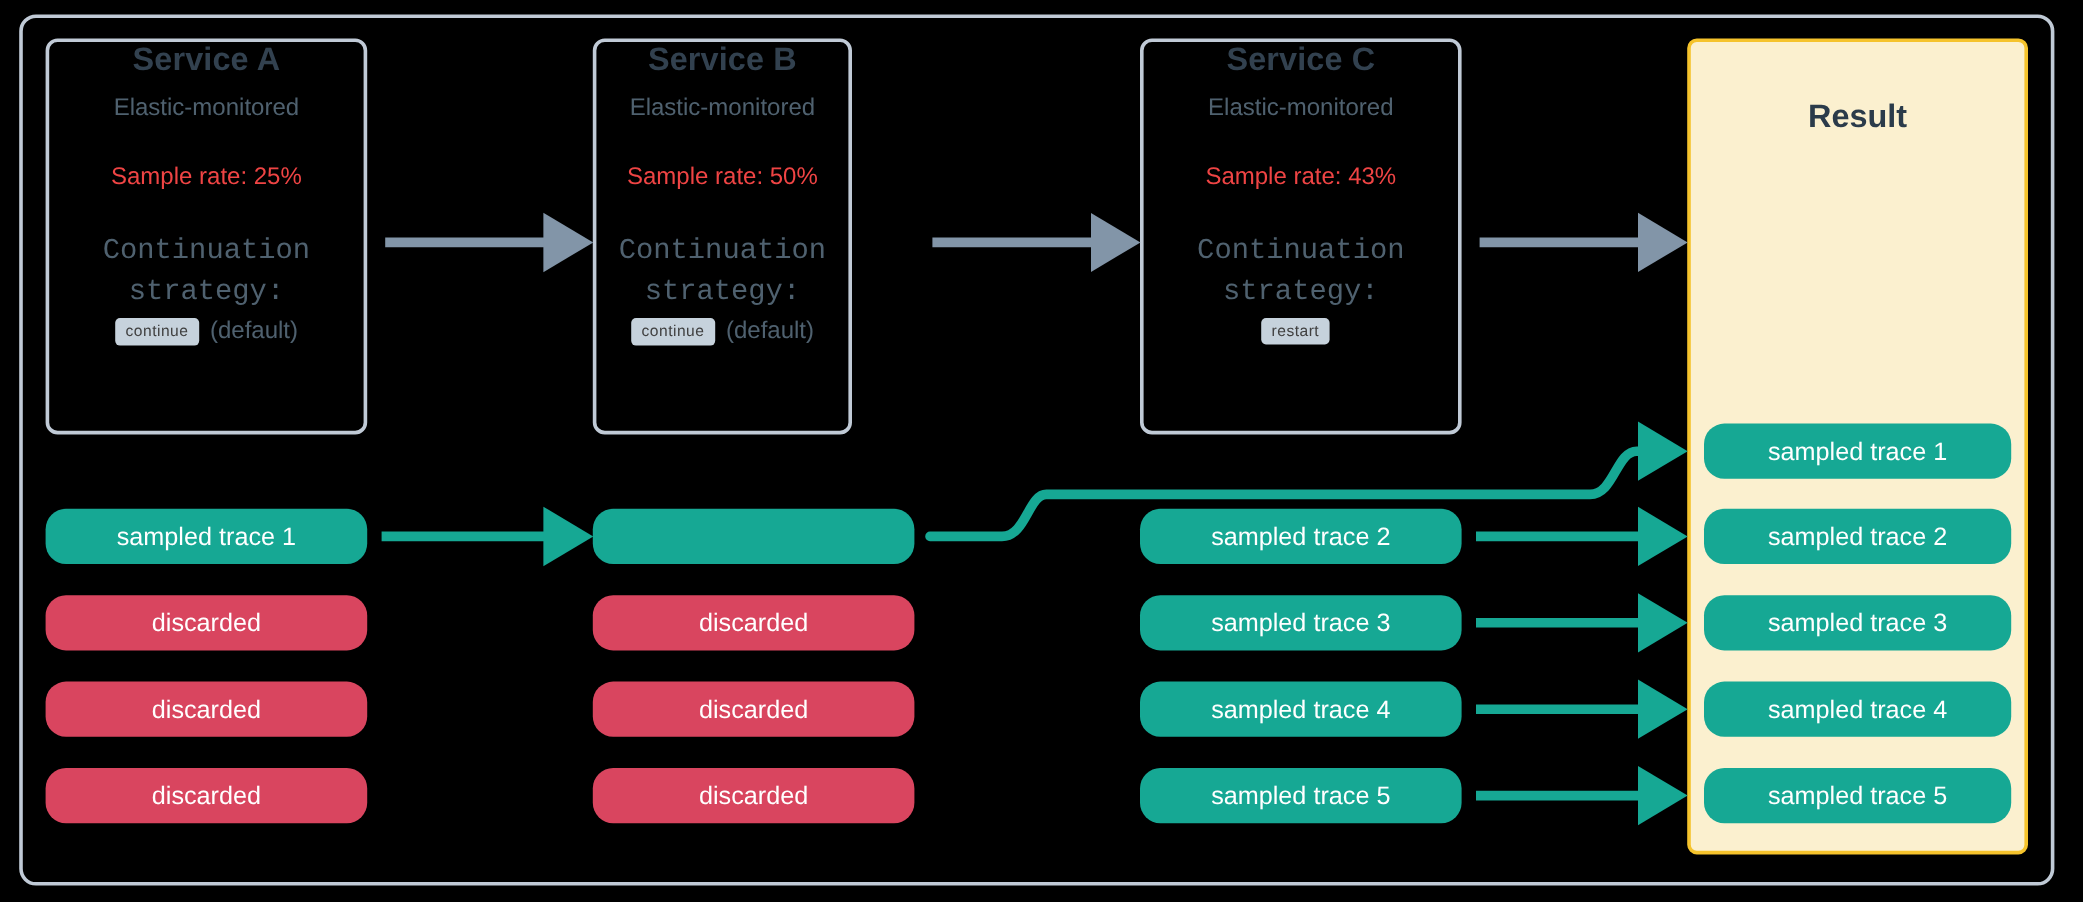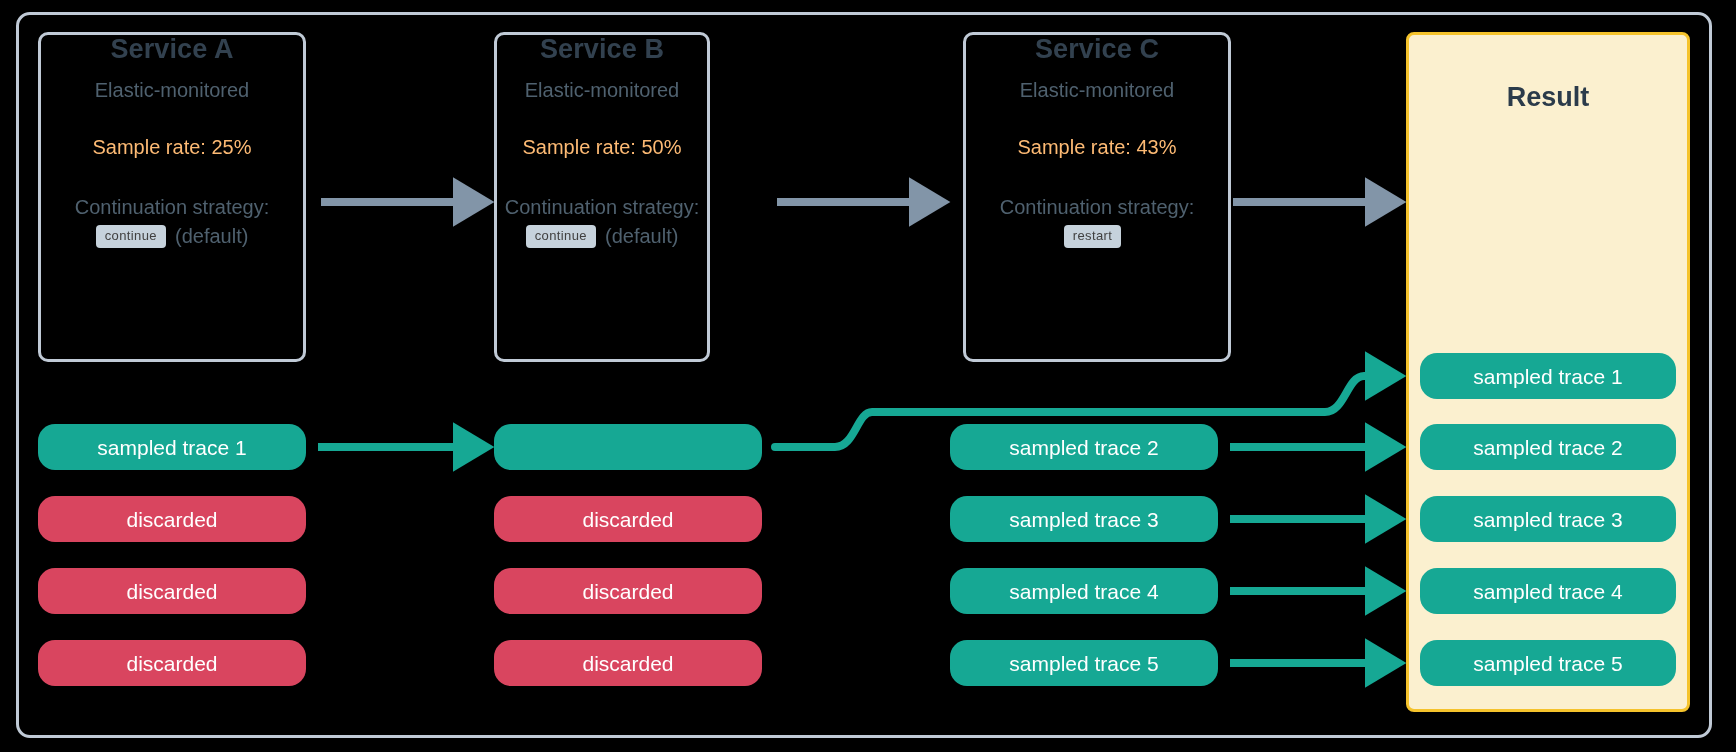--- a/index.html
+++ b/index.html
@@ -49,30 +49,31 @@
   }
   .service-sub {
     font-size: 20px;
     color: #4f616f;
     margin: 0;
     line-height: 1.35;
     text-align: right;
   }
   .service-rate {
     font-size: 20px;
-    color: #fdba74;
+    color: #ef4444;
     margin: 30px 0 0 0;
     line-height: 1.35;
   }
   .service-strategy-label {
-    font-size: 20px;
+    font-size: 24px;
     color: #4f616f;
     margin: 32px 0 0 0;
     line-height: 1.42;
     text-align: center;
+    font-family: Liberation Mono, monospace;
   }
   .strategy-row {
     display: flex;
     align-items: center;
     justify-content: center;
     gap: 9px;
     margin-top: 4px;
     white-space: nowrap;
   }
   .code-badge {
@@ -155,21 +156,21 @@
     <div class="service-title">Service B</div>
     <div class="service-sub">Elastic-monitored</div>
     <div class="service-rate">Sample rate: 50%</div>
     <div class="service-strategy-label">Continuation strategy:</div>
     <div class="strategy-row">
       <span class="code-badge">continue</span>
       <span class="strategy-default">(default)</span>
     </div>
   </div>
 
-  <div class="service-card" style="left:950px; top:32px; width:268px; height:330px;margin-left:13px;">
+  <div class="service-card" style="left:950px; top:32px; width:268px; height:330px;">
     <div class="service-title">Service C</div>
     <div class="service-sub">Elastic-monitored</div>
     <div class="service-rate">Sample rate: 43%</div>
     <div class="service-strategy-label">Continuation strategy:</div>
     <div class="strategy-row">
       <span class="code-badge">restart</span>
       <span class="strategy-default"></span>
     </div>
   </div>
 

